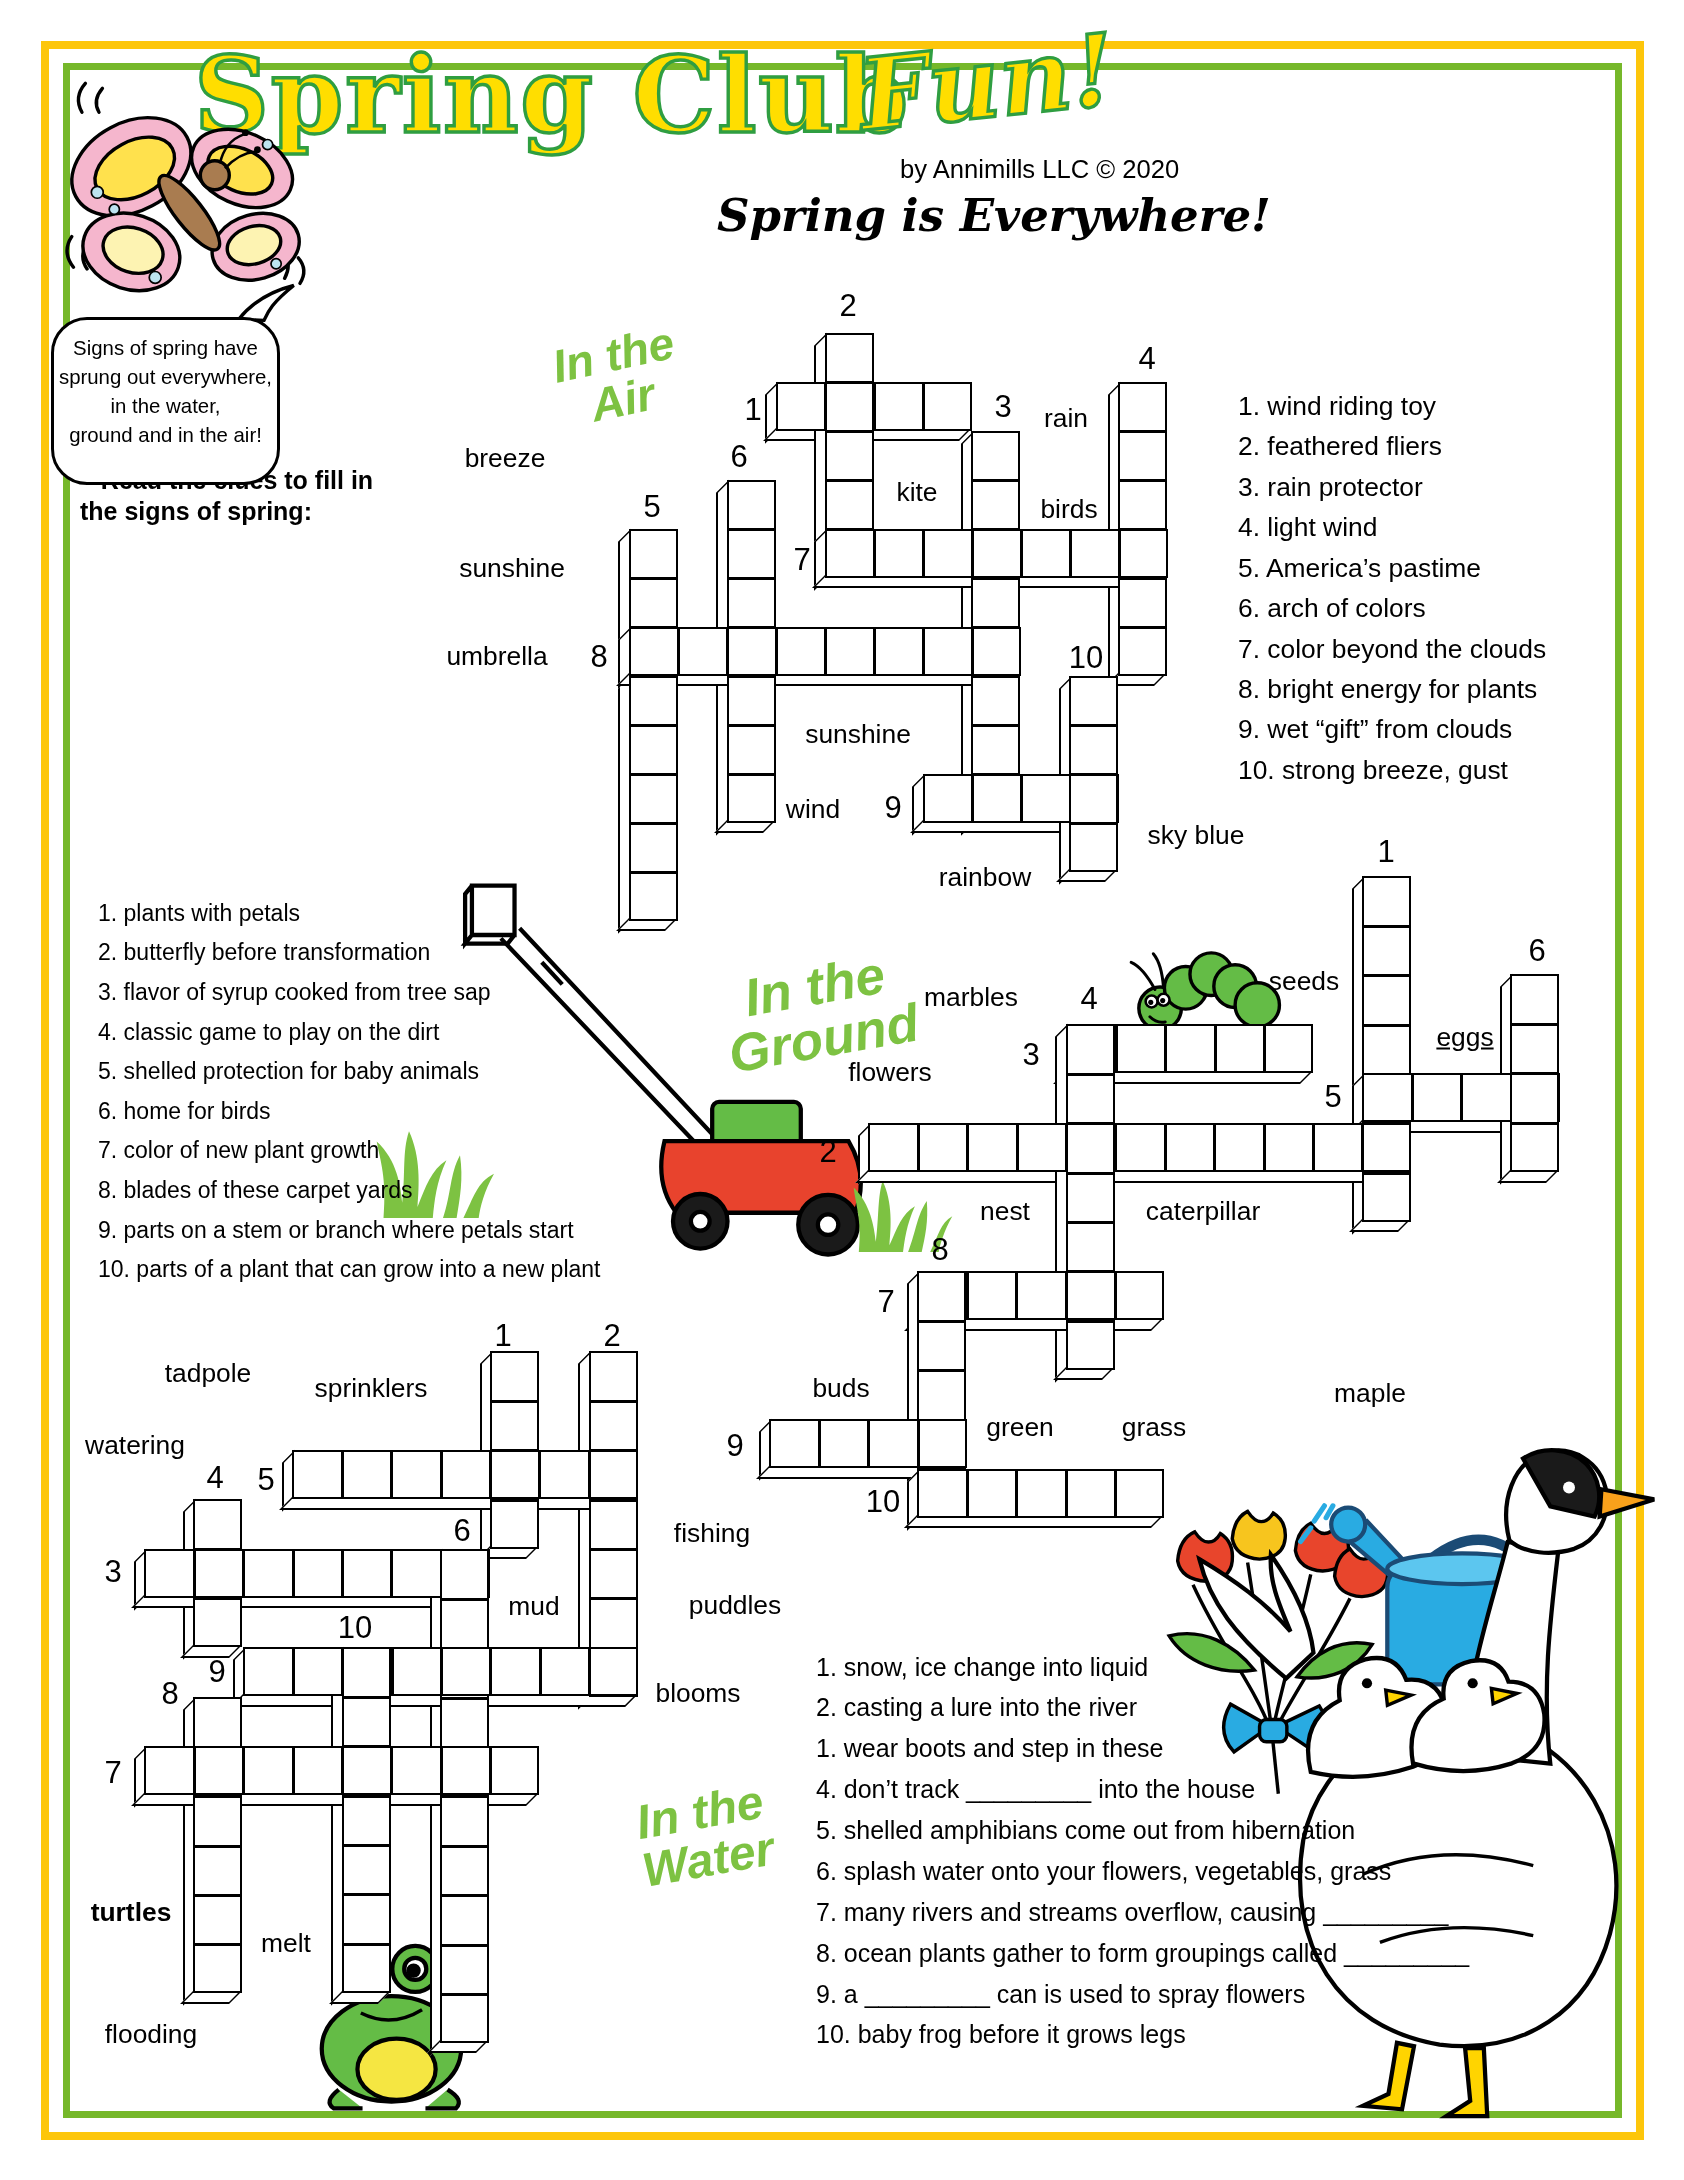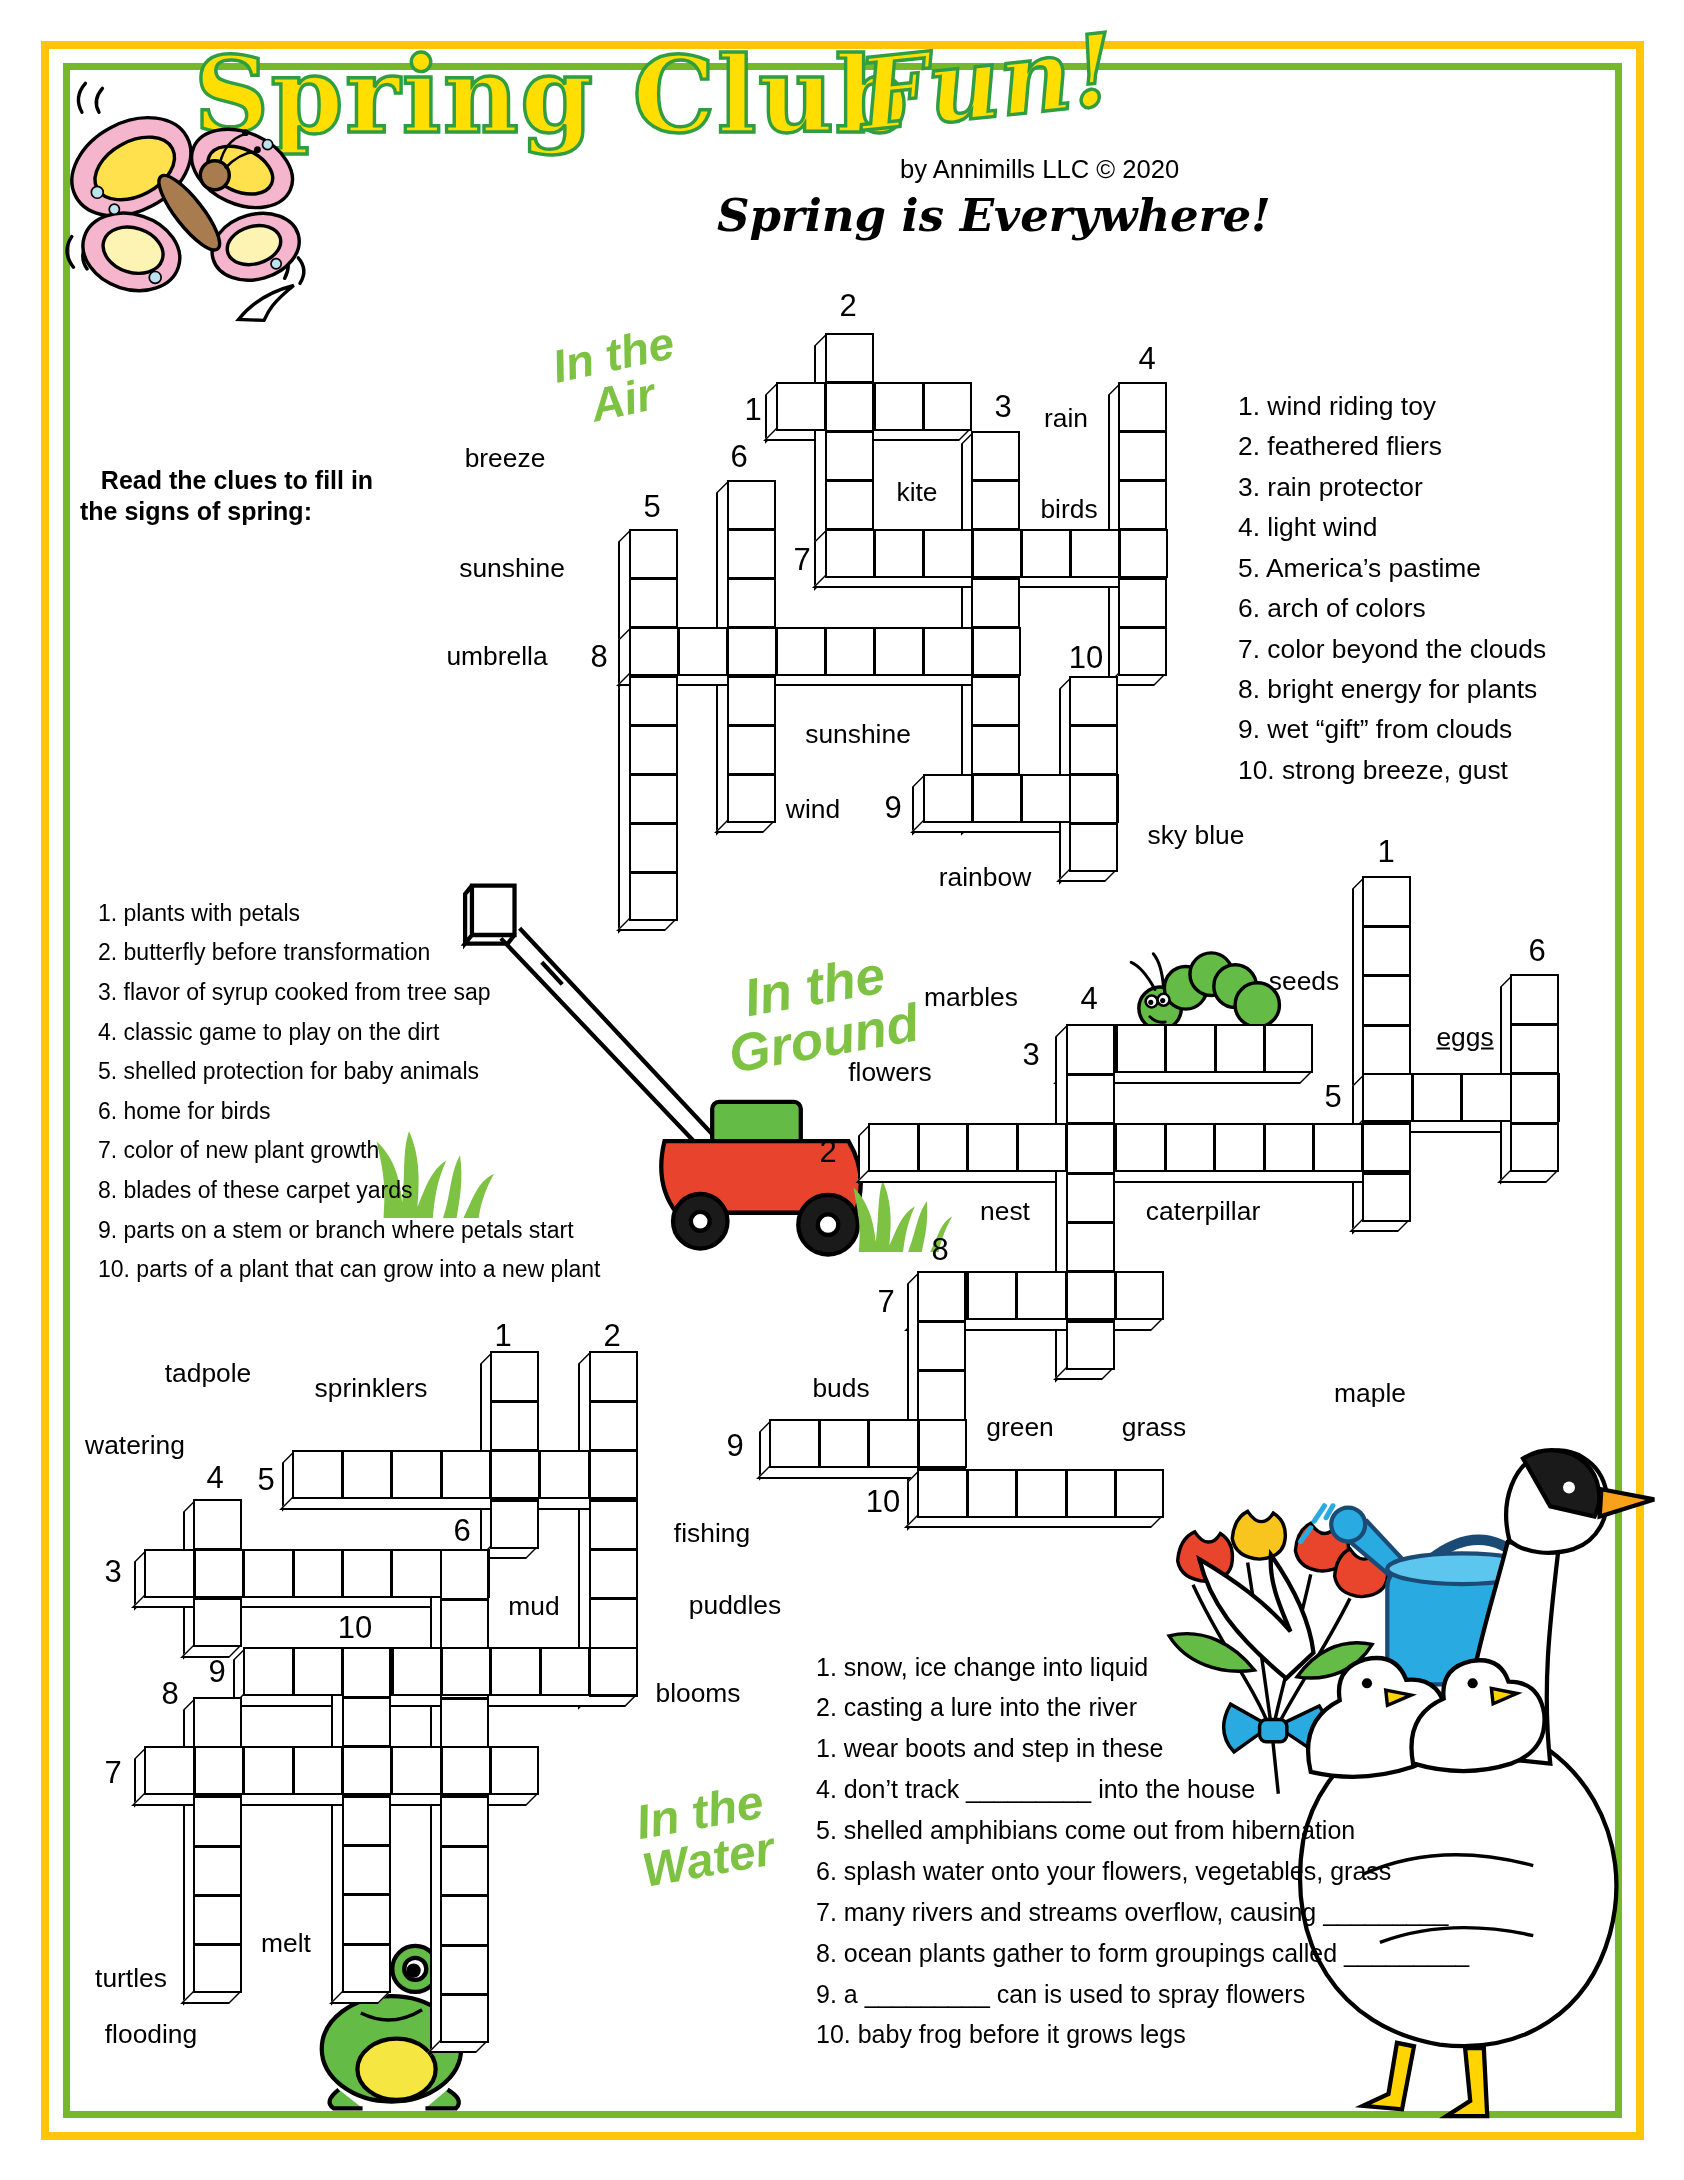--- a/index.html
+++ b/index.html
@@ -34,20 +34,26 @@
 
 <div id="page">
   <div class="frame" id="frame-yellow"></div>
   <div class="frame" id="frame-green"></div>
 
   <div class="abs outline-title" style="left:194px;top:34px;font-size:104px;letter-spacing:1.7px;">Spring Club</div>
   <div class="abs outline-title" style="left:859px;top:24px;font-size:99px;font-style:italic;transform:rotate(-6deg);">Fun!</div>
   <div class="abs" style="left:900px;top:155px;font-size:25.6px;">by Annimills LLC © 2020</div>
   <div class="abs" style="left:717px;top:189px;font-size:45px;font-weight:bold;font-style:italic;font-family:'DejaVu Serif','Liberation Serif',serif;">Spring is Everywhere!</div>
 
+  <div id="bubble" style="left:51px;top:317px;width:223px;height:148px;padding-top:13.6px;">
+    <div class="bl">Signs of spring have</div>
+    <div class="bl">sprung out everywhere,</div>
+    <div class="bl">in the water,</div>
+    <div class="bl">ground and in the air!</div>
+  </div>
   <svg style="left:230px;top:281px;z-index:1;" width="68" height="43" viewBox="0 0 80 50">
     <path d="M10,45 C30,20 55,10 75,5 C50,25 45,35 40,46 Z" fill="#fff" stroke="#000" stroke-width="4"></path>
   </svg>
 
   <div class="abs ctr" style="left:237px;top:480px;font-size:25px;font-weight:bold;white-space:nowrap;">Read the clues to fill in</div>
   <div class="abs ctr" style="left:196px;top:511px;font-size:25px;font-weight:bold;white-space:nowrap;">the signs of spring:</div>
 
   <svg style="left:53px;top:66px;" width="264" height="256" viewBox="0 0 310 300">
     <g stroke="#000" stroke-width="4" fill="none" stroke-linecap="round">
       <path d="M38,20 q-14,16 -4,34"></path> 
@@ -563,21 +569,21 @@
       <div class="gnum" style="left: 170px; top: 1694px;">8</div>
       <div class="gnum" style="left: 217px; top: 1672px;">9</div>
       <div class="gnum" style="left: 355px; top: 1628px;">10</div>
       <div class="wlab" style="left: 208px; top: 1373px;">tadpole</div>
       <div class="wlab" style="left: 371px; top: 1388px;">sprinklers</div>
       <div class="wlab" style="left: 135px; top: 1445px;">watering</div>
       <div class="wlab" style="left: 712px; top: 1533px;">fishing</div>
       <div class="wlab" style="left: 534px; top: 1606px;">mud</div>
       <div class="wlab" style="left: 735px; top: 1605px;">puddles</div>
       <div class="wlab" style="left: 698px; top: 1693px;">blooms</div>
-      <div class="wlab" style="left: 131px; top: 1978px;">turtles</div>
+      <div class="wlab" style="left: 131px; top: 1912px; font-weight: bold;">turtles</div>
       <div class="wlab" style="left: 286px; top: 1943px;">melt</div>
       <div class="wlab" style="left: 151px; top: 2034px;">flooding</div>
       <div class="sect-title" style="left: 704px; top: 1836px; font-size: 48px; transform: translate(-50%, -50%) rotate(-10deg);">
         <div>In the</div>
         <div>Water</div>
       </div>
       <div class="clue" style="left: 816px; top: 1653px; font-size: 25px;">1. snow, ice change into liquid</div>
       <div class="clue" style="left: 816px; top: 1693px; font-size: 25px;">2. casting a lure into the river</div>
       <div class="clue" style="left: 816px; top: 1734px; font-size: 25px;">1. wear boots and step in these</div>
       <div class="clue" style="left: 816px; top: 1775px; font-size: 25px;">4. don’t track _________ into the house</div>

